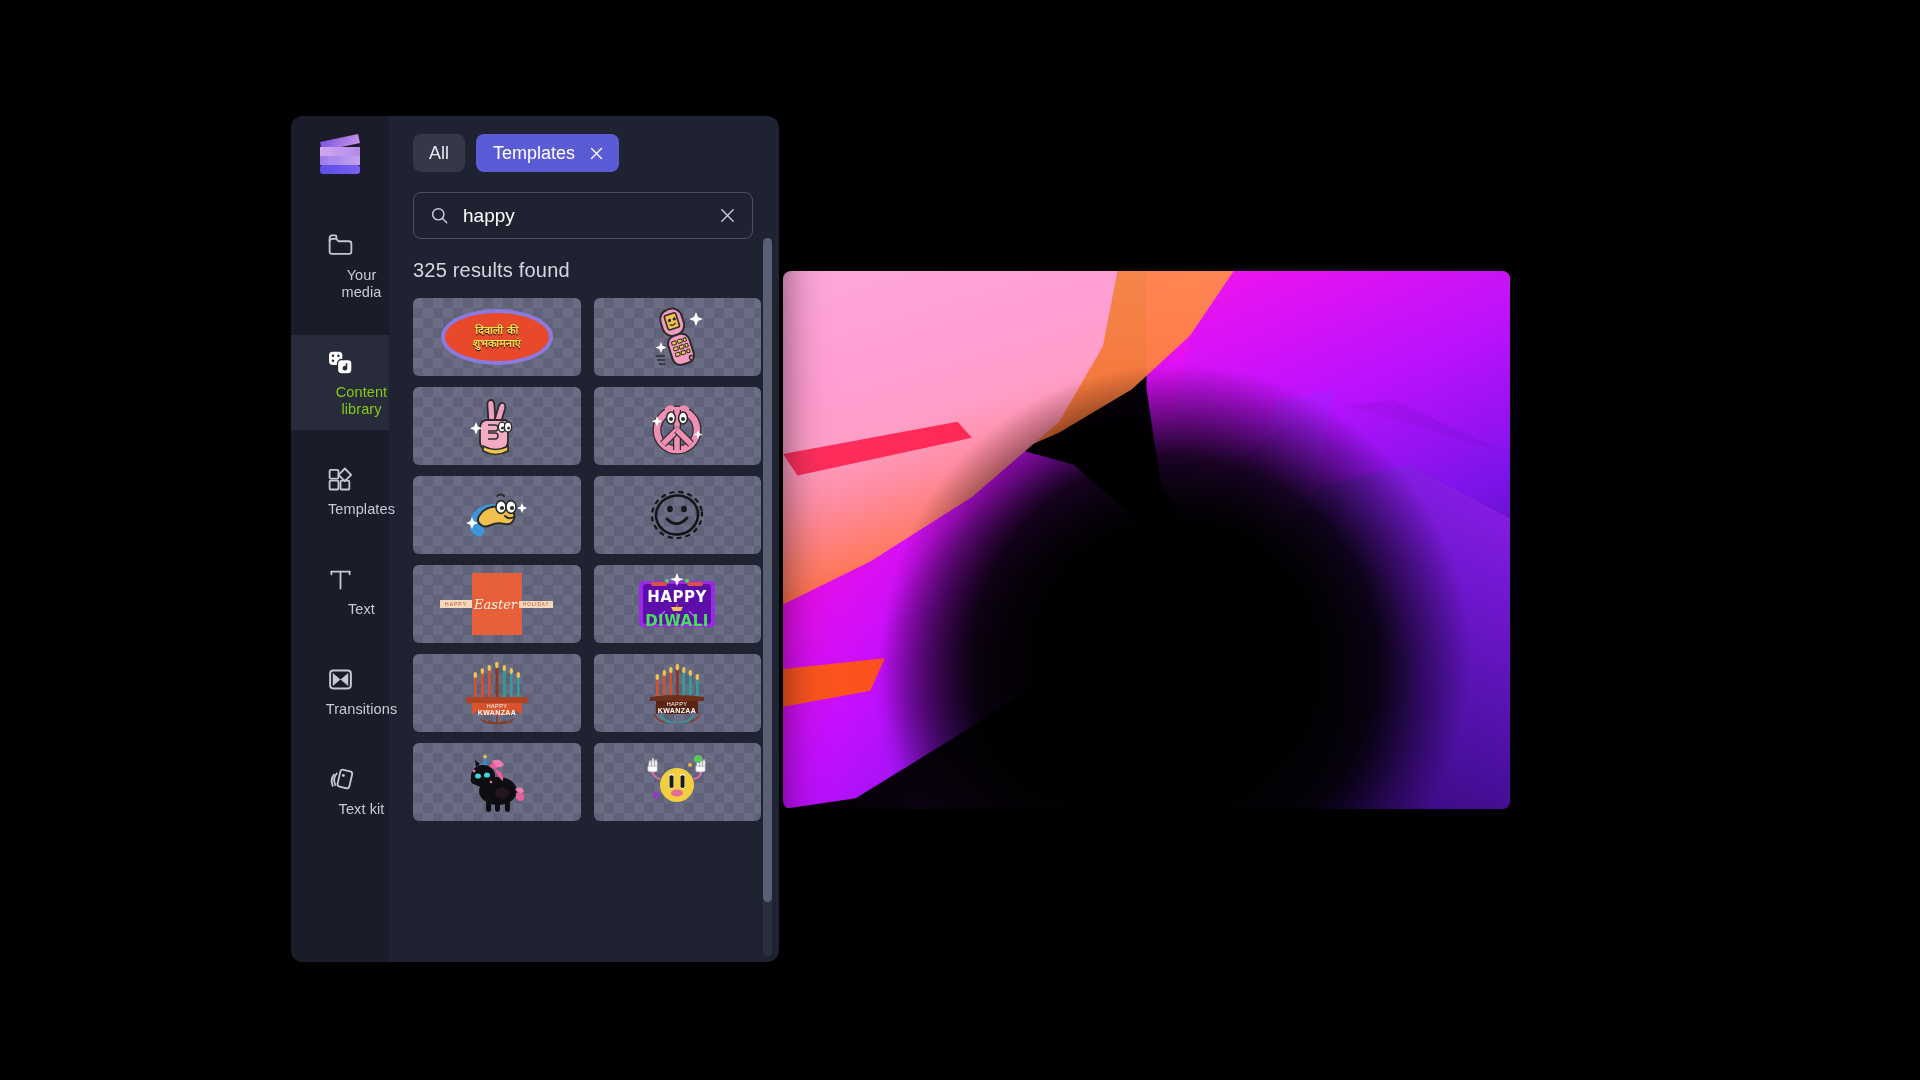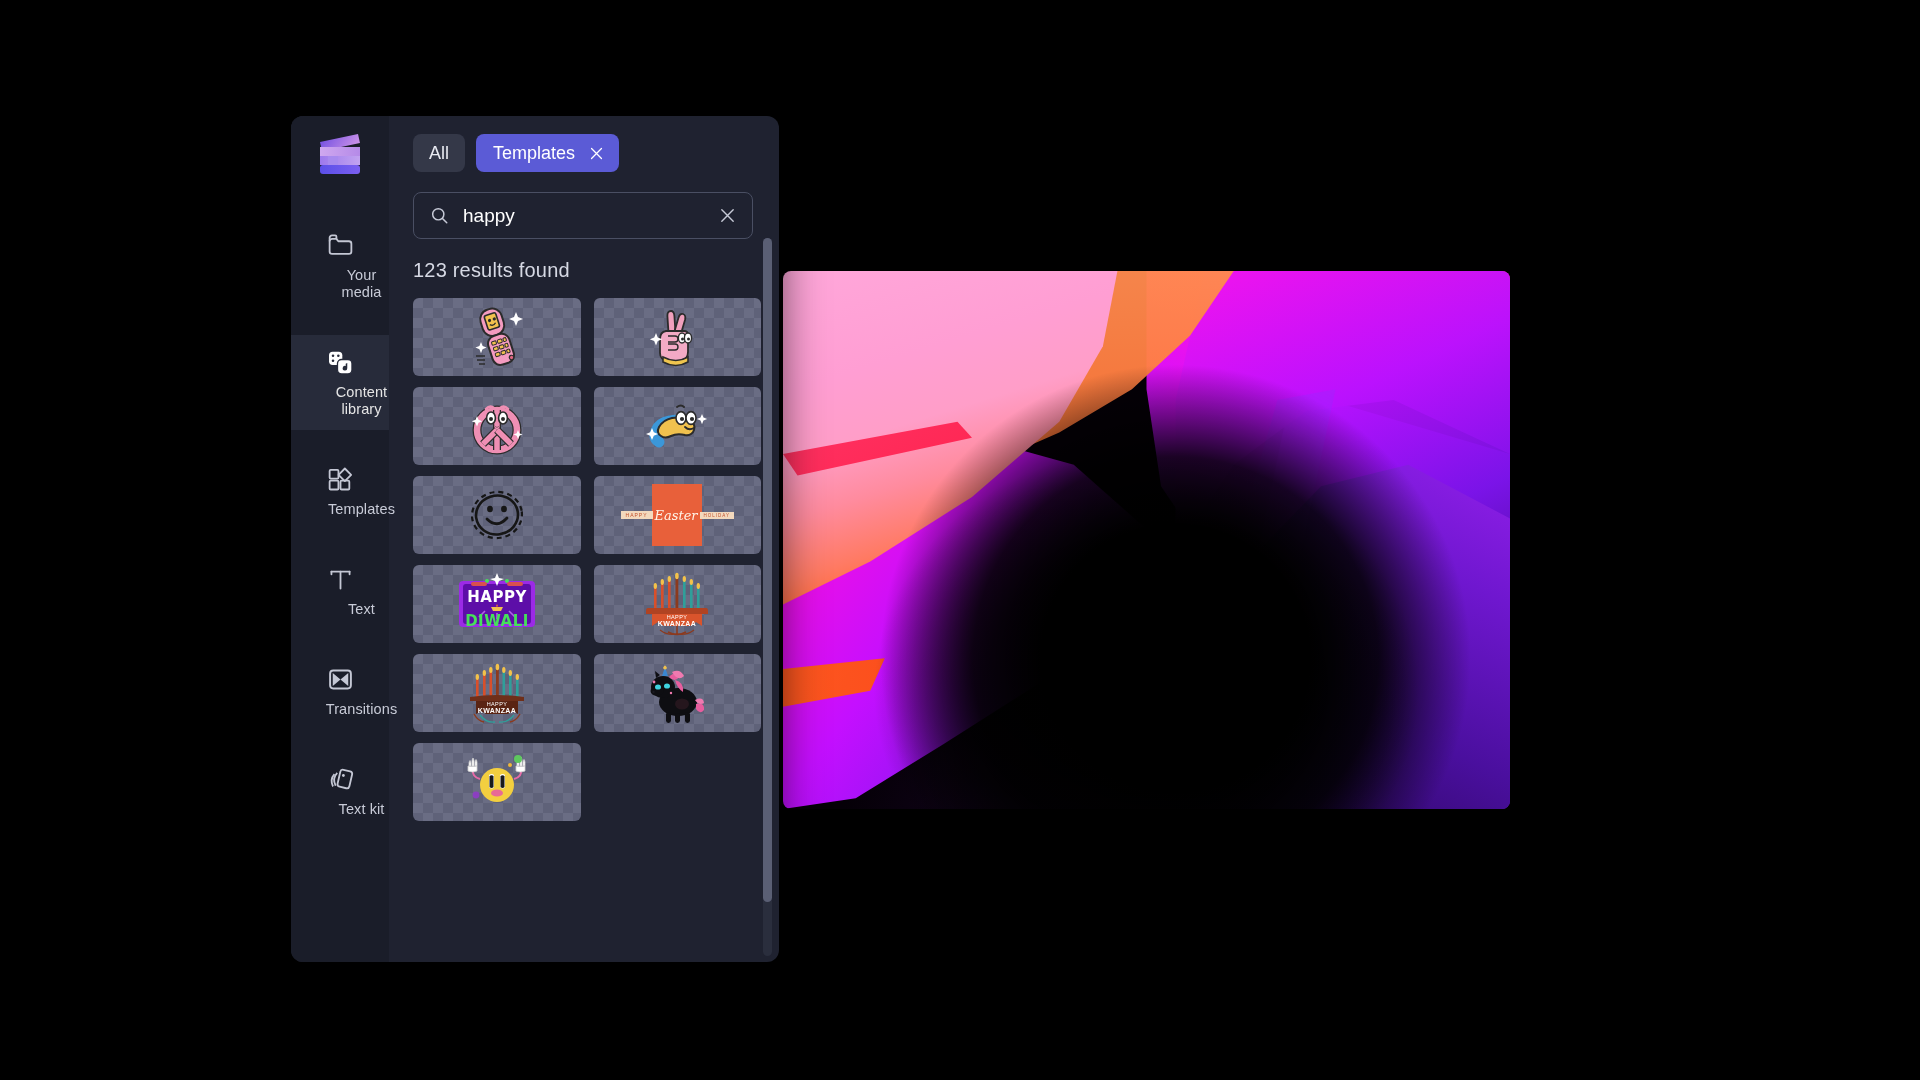--- a/index.html
+++ b/index.html
@@ -97,21 +97,21 @@
     align-items:center; justify-content:center; gap:7px; cursor:pointer;
     color:#c4c7d4;
   }
   .rail-item.active { background:#272b3a; }
   .rail-item .r-ico { width:30px; height:30px; display:flex; align-items:center; justify-content:center; }
   .rail-item .r-lbl {
     font-size:14.5px; line-height:17px; text-align:center; color:#c8cbd7;
     letter-spacing:.1px;
     margin-left:43px;
   }
-  .rail-item.active .r-lbl { color:#e5e5e5; }
+  .rail-item.active .r-lbl { color:#84cc16; }
   .rail-gap { height:22px; }
 
   
   #content { flex:1; display:flex; flex-direction:column; padding:18px 0 0 0; position:relative; min-width:0; }
   #chips { display:flex; gap:11px; padding:0 14px 0 24px; height:38px; align-items:center; }
   .chip {
     height:38px; border-radius:8px; display:flex; align-items:center; gap:13px;
     padding:0 17px; font-size:18px; color:#e8eaf2; cursor:pointer; white-space:nowrap;
   }
   .chip.plain { background:#343848; padding:0 16px; }
@@ -341,25 +341,33 @@
           </span>
           <input id="search-input" value="happy" placeholder="Search content library" style="">
           <span id="clear-btn">
             <svg width="21" height="21" viewBox="0 0 24 24" stroke="#c6c9d6" stroke-width="1.6" stroke-linecap="round">
               <path d="M5.5 5.5 L18.5 18.5 M18.5 5.5 L5.5 18.5"></path>
             </svg>
           </span>
         </div>
       </div>
 
-      <div id="results-count">123 results found</div>
+      <div id="results-count">325 results found</div>
 
       <div id="grid-wrap">
         <div id="grid">
 
+          <div class="cell">
+            <div class="art">
+              <div class="badge-diwali-hi">
+                <span>दिवाली की</span>
+                  <span>शुभकामनाएं</span>
+              </div>
+            </div>
+          </div>
 
           <div class="cell">
             <div class="art">
               <svg width="62" height="66" viewBox="0 0 62 66">
                 <g transform="rotate(-18 31 33)">
                   <rect x="20" y="4" width="22" height="27" rx="10" fill="#f49bc0" stroke="#2b2b2b" stroke-width="2"></rect>
                   <rect x="25" y="9" width="12" height="15" rx="2" fill="#f2c14e" stroke="#2b2b2b" stroke-width="1.6"></rect>
                   <circle cx="29" cy="15" r="1.6" fill="#2b2b2b"></circle>
                     <circle cx="34" cy="15" r="1.6" fill="#2b2b2b"></circle>
                   <path d="M28 19 q3 3 6 0" stroke="#2b2b2b" stroke-width="1.4" fill="none"></path>

